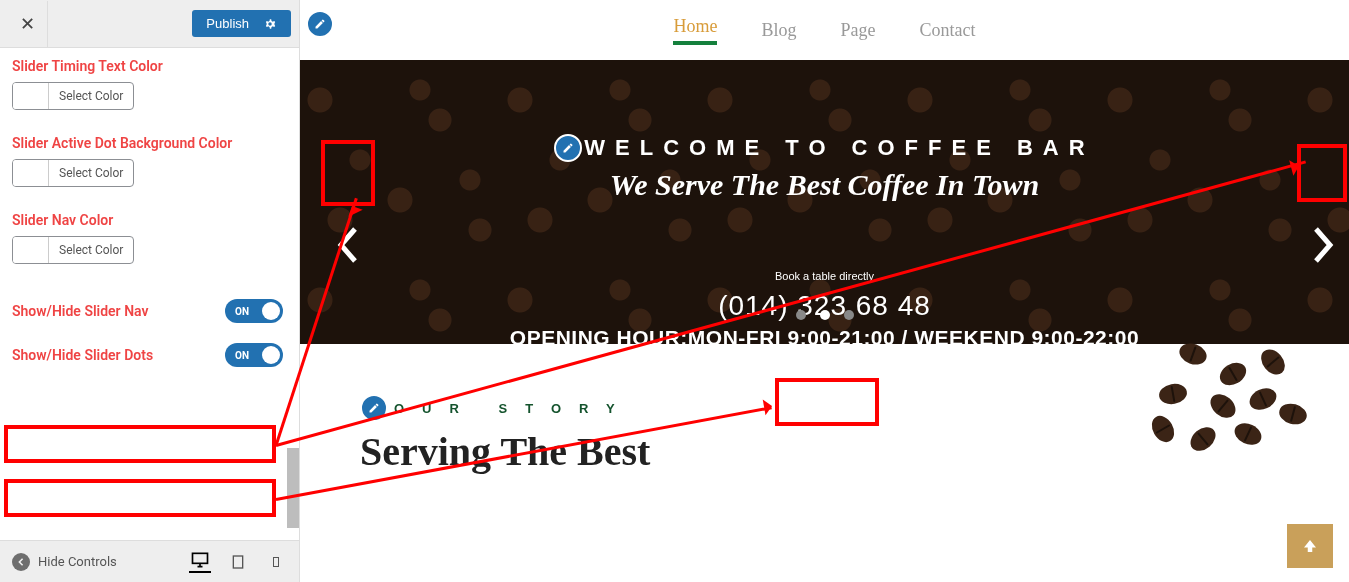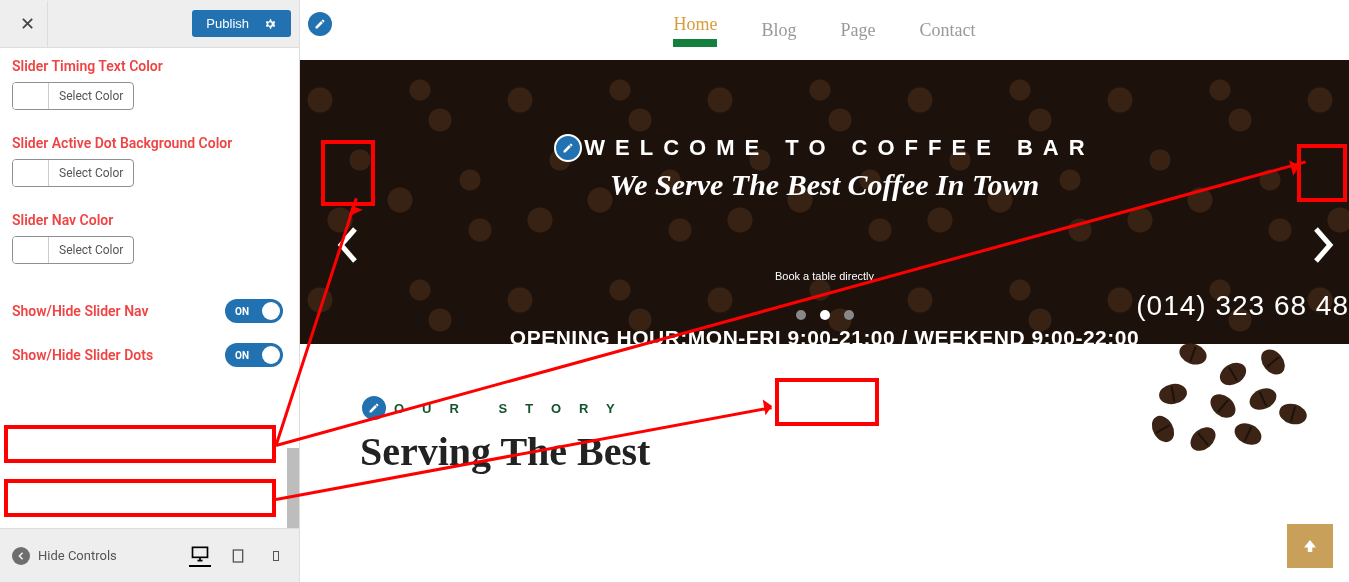--- a/index.html
+++ b/index.html
@@ -21,50 +21,50 @@
 .font-select { width: 100%; border: 1px solid #8c8f94; border-radius: 4px; background: #fff; padding: 6px 30px 6px 10px; font-size: 14px; color: #333; appearance: none; position: relative; }
 .select-wrap { position: relative; }
 .select-wrap::after { content: ""; position: absolute; right: 10px; top: 50%; transform: translateY(-50%); border-left: 5px solid transparent; border-right: 5px solid transparent; border-top: 6px solid #555; }
 
 .toggle-row { display: flex; align-items: center; justify-content: space-between; padding: 10px 4px 10px 0; gap: 28px; }
 .toggle-row .control-label { margin: 0; }
 .toggle { width: 58px; height: 24px; background: #2271b1; border-radius: 12px; position: relative; display: flex; align-items: center; cursor: pointer; }
 .toggle-text { color: #fff; font-size: 10px; font-weight: 700; position: absolute; left: 10px; }
 .toggle-knob { width: 18px; height: 18px; background: #fff; border-radius: 50%; position: absolute; right: 3px; }
 
-.customizer-footer { height: 54px; background: #eee; border-top: 1px solid #ddd; display: flex; align-items: center; padding: 0 12px; gap: 8px; }
+.customizer-footer { height: 42px; background: #eee; border-top: 1px solid #ddd; display: flex; align-items: center; padding: 0 12px; gap: 8px; }
 .hide-controls { display: flex; align-items: center; gap: 8px; color: #555; font-size: 13px; cursor: pointer; flex: 1; }
 .hide-controls-icon { width: 18px; height: 18px; background: #6e6e6e; border-radius: 50%; display: flex; align-items: center; justify-content: center; }
 .hide-controls-icon svg { width: 8px; height: 8px; fill: #eee; }
 .device-btns { display: flex; gap: 16px; }
 .device-btn { width: 22px; height: 22px; color: #333; cursor: pointer; display: flex; align-items: center; justify-content: center; }
 .device-btn.active { border-bottom: 2px solid #000; padding-bottom: 2px; }
 
 
 .preview { position: absolute; left: 300px; top: 0; width: 1049px; height: 582px; background: #fff; overflow: hidden; }
 .nav-menu { height: 60px; display: flex; align-items: center; justify-content: center; gap: 44px; background: #fff; }
 .nav-item { font-family: Georgia, serif; font-size: 18px; color: #999; cursor: pointer; }
-.nav-item.active { color: #d89c3a; border-bottom: 8px solid #15803d; padding-bottom: 4px; }
+.nav-item.active { color: #d89c3a; border-bottom: 4px solid #15803d; padding-bottom: 4px; }
 
 .hero { height: 284px; background: #1d120b; position: relative; color: #fff; text-align: center; padding-top: 74px; overflow: hidden; }
 .hero::before { content: ""; position: absolute; inset: 0; background:
   radial-gradient(circle at 10% 20%, #3b2416 0 12px, transparent 13px),
   radial-gradient(circle at 30% 50%, #3b2416 0 10px, transparent 11px),
   radial-gradient(circle at 70% 30%, #3b2416 0 11px, transparent 12px),
   radial-gradient(circle at 50% 70%, #3b2416 0 12px, transparent 13px),
   radial-gradient(circle at 85% 60%, #3b2416 0 10px, transparent 11px),
   radial-gradient(circle at 20% 80%, #3b2416 0 12px, transparent 13px),
   radial-gradient(circle at 60% 15%, #3b2416 0 10px, transparent 11px),
   radial-gradient(circle at 90% 85%, #3b2416 0 11px, transparent 12px),
   #1d120b; background-size: 200px 200px; opacity: 0.9; }
 .hero > * { position: relative; z-index: 1; }
 .hero-welcome { font-size: 22px; letter-spacing: 10px; font-weight: 600; display: inline-flex; align-items: center; font-family: Arial, sans-serif; }
 .hero-sub { font-family: Georgia, serif; font-style: italic; font-size: 30px; font-weight: 700; margin-top: 6px; }
 .hero-book { font-family: Arial, sans-serif; font-size: 11px; margin-top: 68px; }
-.hero-phone { font-family: Arial, sans-serif; font-size: 28px; margin-top: 8px; letter-spacing: 1px; text-align: right; }
+.hero-phone { font-family: Arial, sans-serif; font-size: 28px; margin-top: 8px; letter-spacing: 1px; }
 .hero-hours { font-family: Arial, sans-serif; font-size: 21px; font-weight: 700; margin-top: 4px; letter-spacing: 0.5px; }
 
 .arrow { position: absolute; top: 150px; width: 50px; height: 70px; display: flex; align-items: center; justify-content: center; cursor: pointer; }
 .arrow.left { left: 22px; }
 .arrow.right { right: 0; }
 .arrow svg { width: 24px; height: 36px; }
 
 .dots { position: absolute; bottom: 24px; left: 50%; transform: translateX(-50%); display: flex; gap: 14px; }
 .dot { width: 10px; height: 10px; border-radius: 50%; background: #888; cursor: pointer; }
 .dot.active { background: #fff; }

